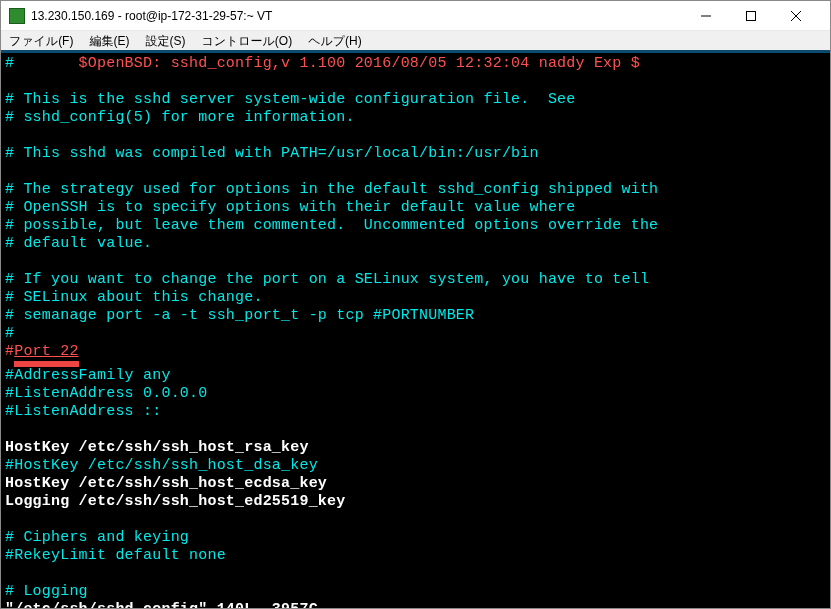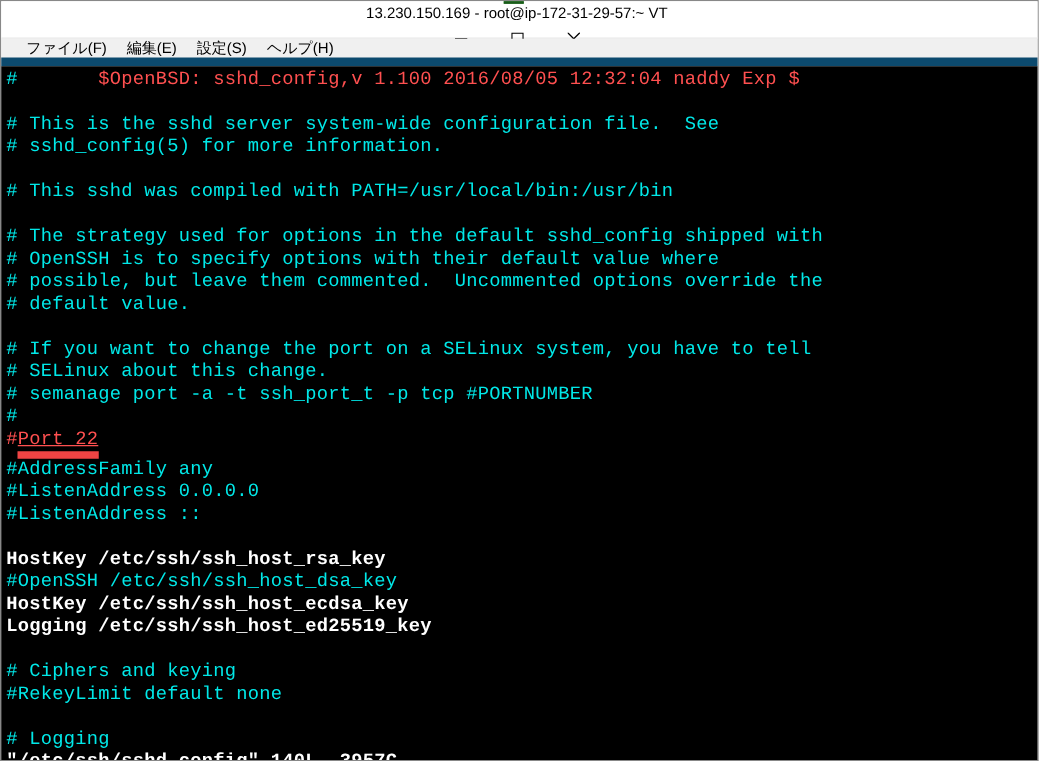--- a/index.html
+++ b/index.html
@@ -18,21 +18,20 @@
       display: flex;
       flex-direction: column;
     }
     .titlebar {
       height: 30px;
       background: #ffffff;
       display: flex;
       align-items: center;
       padding: 0 12px 0 8px;
       border-bottom: 1px solid #e8e8e8;
-      flex-direction: column;
     }
     .titlebar-icon {
       width: 16px;
       height: 16px;
       margin-right: 6px;
       background: #2e8b2e;
       display: inline-block;
       border: 1px solid #1a5a1a;
     }
     .titlebar-title {
@@ -51,23 +50,23 @@
       align-items: center;
       justify-content: center;
       font-size: 14px;
       color: #000;
       cursor: pointer;
     }
     .menubar {
       height: 22px;
       background: #f0f0f0;
       display: flex;
-      align-items: center;
-      padding: 0 12px;
-      border-bottom: 7px solid #0c4a6e;
+      align-items: flex-start;
+      padding: 0 0;
+      border-bottom: 3px solid #0c4a6e;
     }
     .menu-item {
       padding: 2px 8px;
       font-size: 12px;
       color: #000;
       cursor: pointer;
     }
     .terminal {
       flex: 1;
       background: #000000;
@@ -113,20 +112,21 @@
             <line x1="10" y1="0" x2="0" y2="10" stroke="#000" stroke-width="1"></line>
           </svg>
       </div>
     </div>
   </div>
 
   <div class="menubar">
     <span class="menu-item">ファイル(F)</span>
     <span class="menu-item">編集(E)</span>
     <span class="menu-item">設定(S)</span>
+    <span class="menu-item">コントロール(O)</span>
     <span class="menu-item">ヘルプ(H)</span>
   </div>
 
   <div class="terminal"><span class="term-cyan">#</span><span class="term-red">       $OpenBSD: sshd_config,v 1.100 2016/08/05 12:32:04 naddy Exp $</span>
 <span class="term-cyan"></span>
 <span class="term-cyan"># This is the sshd server system-wide configuration file.  See</span>
 <span class="term-cyan"># sshd_config(5) for more information.</span>
 <span class="term-cyan"></span>
 <span class="term-cyan"># This sshd was compiled with PATH=/usr/local/bin:/usr/bin</span>
 <span class="term-cyan"></span>
@@ -138,21 +138,21 @@
 <span class="term-cyan"># If you want to change the port on a SELinux system, you have to tell</span>
 <span class="term-cyan"># SELinux about this change.</span>
 <span class="term-cyan"># semanage port -a -t ssh_port_t -p tcp #PORTNUMBER</span>
 <span class="term-cyan">#</span>
 <span class="term-red">#</span><span class="term-red underline-red">Port 22</span>
 <span class="term-cyan">#AddressFamily any</span>
 <span class="term-cyan">#ListenAddress 0.0.0.0</span>
 <span class="term-cyan">#ListenAddress ::</span>
 <span class="term-white"></span>
 <span class="term-white">HostKey /etc/ssh/ssh_host_rsa_key</span>
-<span class="term-cyan">#OpenSSH /etc/ssh/ssh_host_dsa_key</span>
+<span class="term-cyan">#HostKey /etc/ssh/ssh_host_dsa_key</span>
 <span class="term-white">HostKey /etc/ssh/ssh_host_ecdsa_key</span>
 <span class="term-white">Logging /etc/ssh/ssh_host_ed25519_key</span>
 <span class="term-white"></span>
 <span class="term-cyan"># Ciphers and keying</span>
 <span class="term-cyan">#RekeyLimit default none</span>
 <span class="term-cyan"></span>
 <span class="term-cyan"># Logging</span>
 <span class="term-white">"/etc/ssh/sshd_config" 140L, 3957C</span></div>
 </div>
 

